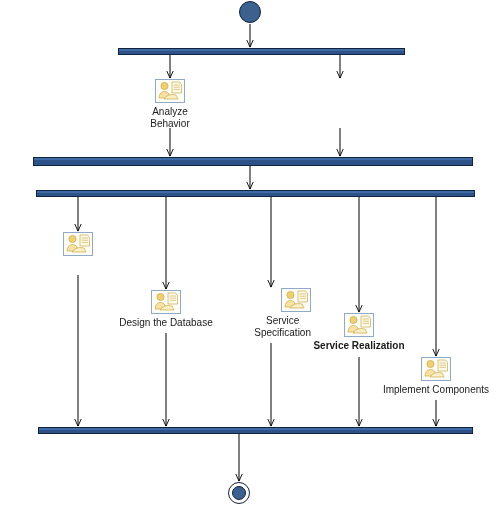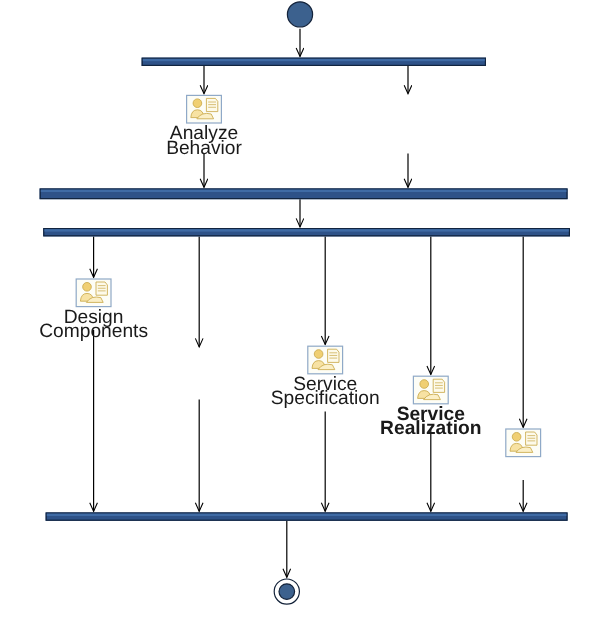--- a/index.html
+++ b/index.html
@@ -34,21 +34,21 @@
     width: 30px;
     height: 24px;
     box-sizing: border-box;
     border: 1px solid #8fa9c8;
     background: #fdfdf6;
     position: relative;
     display: block;
   }
   .node-label {
     margin-top: 3px;
-    font-size: 16px;
+    font-size: 10px;
     color: #1a1a1a;
     text-align: center;
     line-height: 12px;
     white-space: pre-line;
   }
   .bar {
     position: absolute;
     background: #2e5288;
     border: 1px solid #11243f;
     box-sizing: border-box;
@@ -163,25 +163,38 @@
       <svg width="28" height="22" viewBox="0 0 28 22" xmlns="http://www.w3.org/2000/svg">
         <circle cx="8.5" cy="6" r="3.6" fill="#f0cf72" stroke="#c9a94a" stroke-width="0.7"></circle>
         <path d="M3 18 Q3.5 11.5 8.5 11.5 Q13.5 11.5 14 18 Z" fill="#f7e2a3" stroke="#c9a94a" stroke-width="0.7"></path>
         <path d="M8 19 Q12 13 20 15 L22 19 Z" fill="#fbefc6" stroke="#c9a94a" stroke-width="0.7"></path>
         <path d="M16 2 L23.5 2 L25.5 4.5 L25.5 13 L16 13 Z" fill="#fdfaea" stroke="#c9a94a" stroke-width="0.7"></path>
         <line x1="17.5" y1="5" x2="24" y2="5" stroke="#c9a94a" stroke-width="0.6"></line>
         <line x1="17.5" y1="7.2" x2="24" y2="7.2" stroke="#c9a94a" stroke-width="0.6"></line>
         <line x1="17.5" y1="9.4" x2="24" y2="9.4" stroke="#c9a94a" stroke-width="0.6"></line>
       </svg>
     </span>
-    <span class="node-label">Design Components</span>
-  </div>
-
-
-  <div class="node" style="left:231px; top:288px; width:80px;">
+  </div>
+
+  <div class="node" style="left:106px; top:290px; width:120px;">
+    <span class="node-icon">
+      <svg width="28" height="22" viewBox="0 0 28 22" xmlns="http://www.w3.org/2000/svg">
+        <circle cx="8.5" cy="6" r="3.6" fill="#f0cf72" stroke="#c9a94a" stroke-width="0.7"></circle>
+        <path d="M3 18 Q3.5 11.5 8.5 11.5 Q13.5 11.5 14 18 Z" fill="#f7e2a3" stroke="#c9a94a" stroke-width="0.7"></path>
+        <path d="M8 19 Q12 13 20 15 L22 19 Z" fill="#fbefc6" stroke="#c9a94a" stroke-width="0.7"></path>
+        <path d="M16 2 L23.5 2 L25.5 4.5 L25.5 13 L16 13 Z" fill="#fdfaea" stroke="#c9a94a" stroke-width="0.7"></path>
+        <line x1="17.5" y1="5" x2="24" y2="5" stroke="#c9a94a" stroke-width="0.6"></line>
+        <line x1="17.5" y1="7.2" x2="24" y2="7.2" stroke="#c9a94a" stroke-width="0.6"></line>
+        <line x1="17.5" y1="9.4" x2="24" y2="9.4" stroke="#c9a94a" stroke-width="0.6"></line>
+      </svg>
+    </span>
+    <span class="node-label">Design the Database</span>
+  </div>
+
+  <div class="node" style="left:231px; top:288px; width:80px;align-items:flex-end;">
     <span class="node-icon">
       <svg width="28" height="22" viewBox="0 0 28 22" xmlns="http://www.w3.org/2000/svg">
         <circle cx="8.5" cy="6" r="3.6" fill="#f0cf72" stroke="#c9a94a" stroke-width="0.7"></circle>
         <path d="M3 18 Q3.5 11.5 8.5 11.5 Q13.5 11.5 14 18 Z" fill="#f7e2a3" stroke="#c9a94a" stroke-width="0.7"></path>
         <path d="M8 19 Q12 13 20 15 L22 19 Z" fill="#fbefc6" stroke="#c9a94a" stroke-width="0.7"></path>
         <path d="M16 2 L23.5 2 L25.5 4.5 L25.5 13 L16 13 Z" fill="#fdfaea" stroke="#c9a94a" stroke-width="0.7"></path>
         <line x1="17.5" y1="5" x2="24" y2="5" stroke="#c9a94a" stroke-width="0.6"></line>
         <line x1="17.5" y1="7.2" x2="24" y2="7.2" stroke="#c9a94a" stroke-width="0.6"></line>
         <line x1="17.5" y1="9.4" x2="24" y2="9.4" stroke="#c9a94a" stroke-width="0.6"></line>
       </svg>
@@ -210,19 +223,20 @@
       <svg width="28" height="22" viewBox="0 0 28 22" xmlns="http://www.w3.org/2000/svg">
         <circle cx="8.5" cy="6" r="3.6" fill="#f0cf72" stroke="#c9a94a" stroke-width="0.7"></circle>
         <path d="M3 18 Q3.5 11.5 8.5 11.5 Q13.5 11.5 14 18 Z" fill="#f7e2a3" stroke="#c9a94a" stroke-width="0.7"></path>
         <path d="M8 19 Q12 13 20 15 L22 19 Z" fill="#fbefc6" stroke="#c9a94a" stroke-width="0.7"></path>
         <path d="M16 2 L23.5 2 L25.5 4.5 L25.5 13 L16 13 Z" fill="#fdfaea" stroke="#c9a94a" stroke-width="0.7"></path>
         <line x1="17.5" y1="5" x2="24" y2="5" stroke="#c9a94a" stroke-width="0.6"></line>
         <line x1="17.5" y1="7.2" x2="24" y2="7.2" stroke="#c9a94a" stroke-width="0.6"></line>
         <line x1="17.5" y1="9.4" x2="24" y2="9.4" stroke="#c9a94a" stroke-width="0.6"></line>
       </svg>
     </span>
+    <span class="node-label">Implement Components</span>
   </div>
 
   <div class="end-ring" style="left:228px; top:482px; width:22px; height:22px;">
     <div class="end-dot" style="left:3px; top:3px; width:14px; height:14px;"></div>
   </div>
 
 </div>
 
 </body></html>

